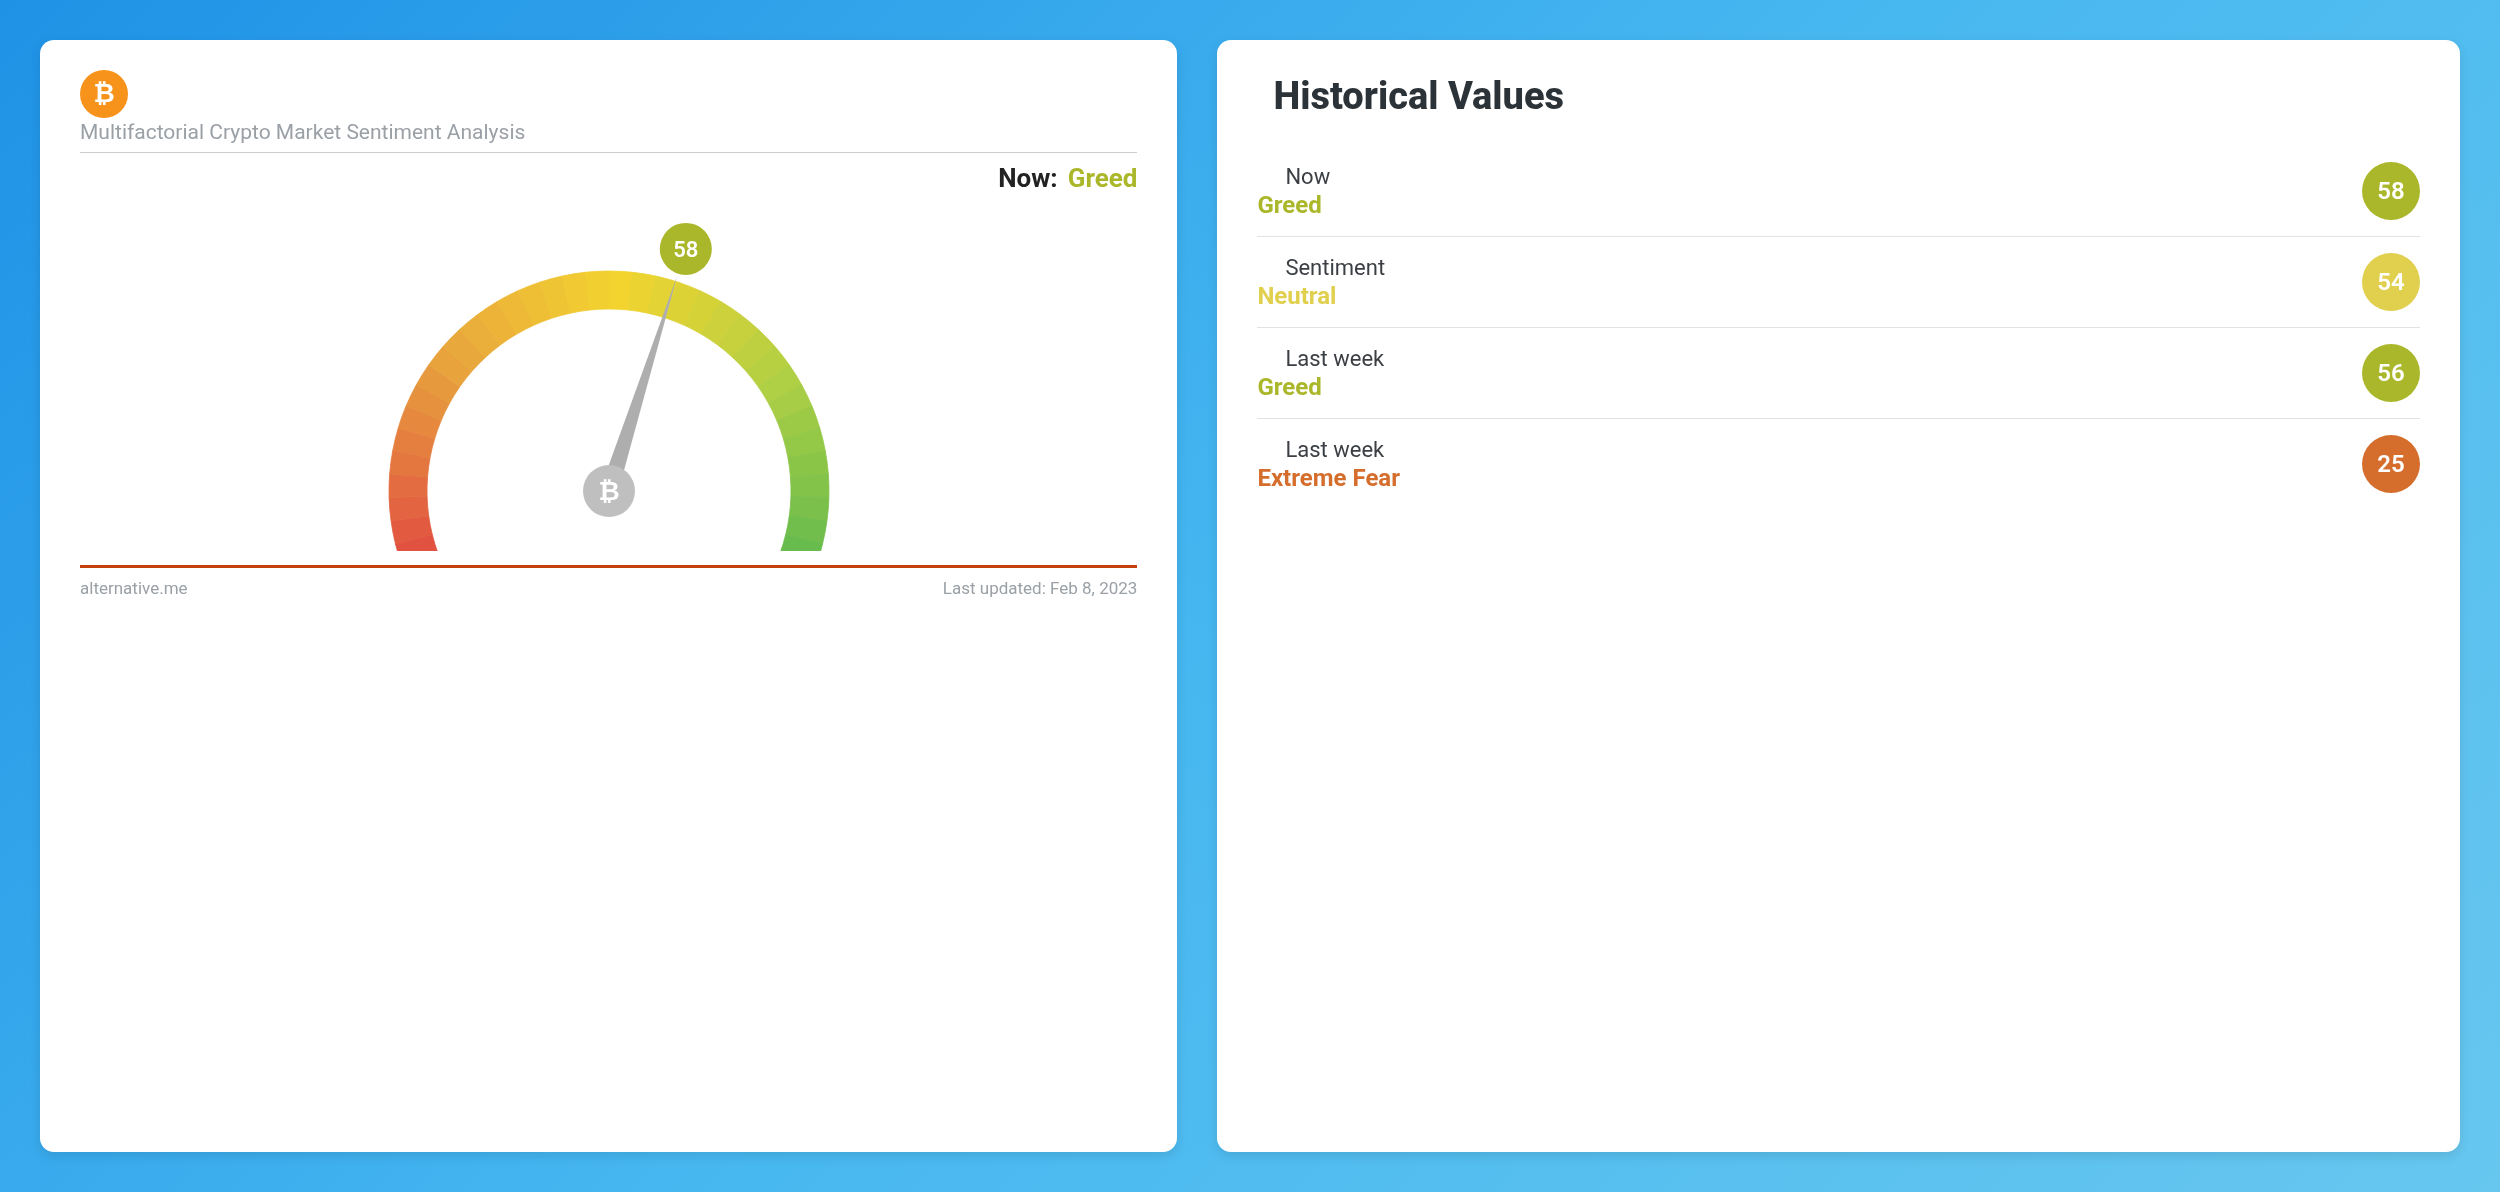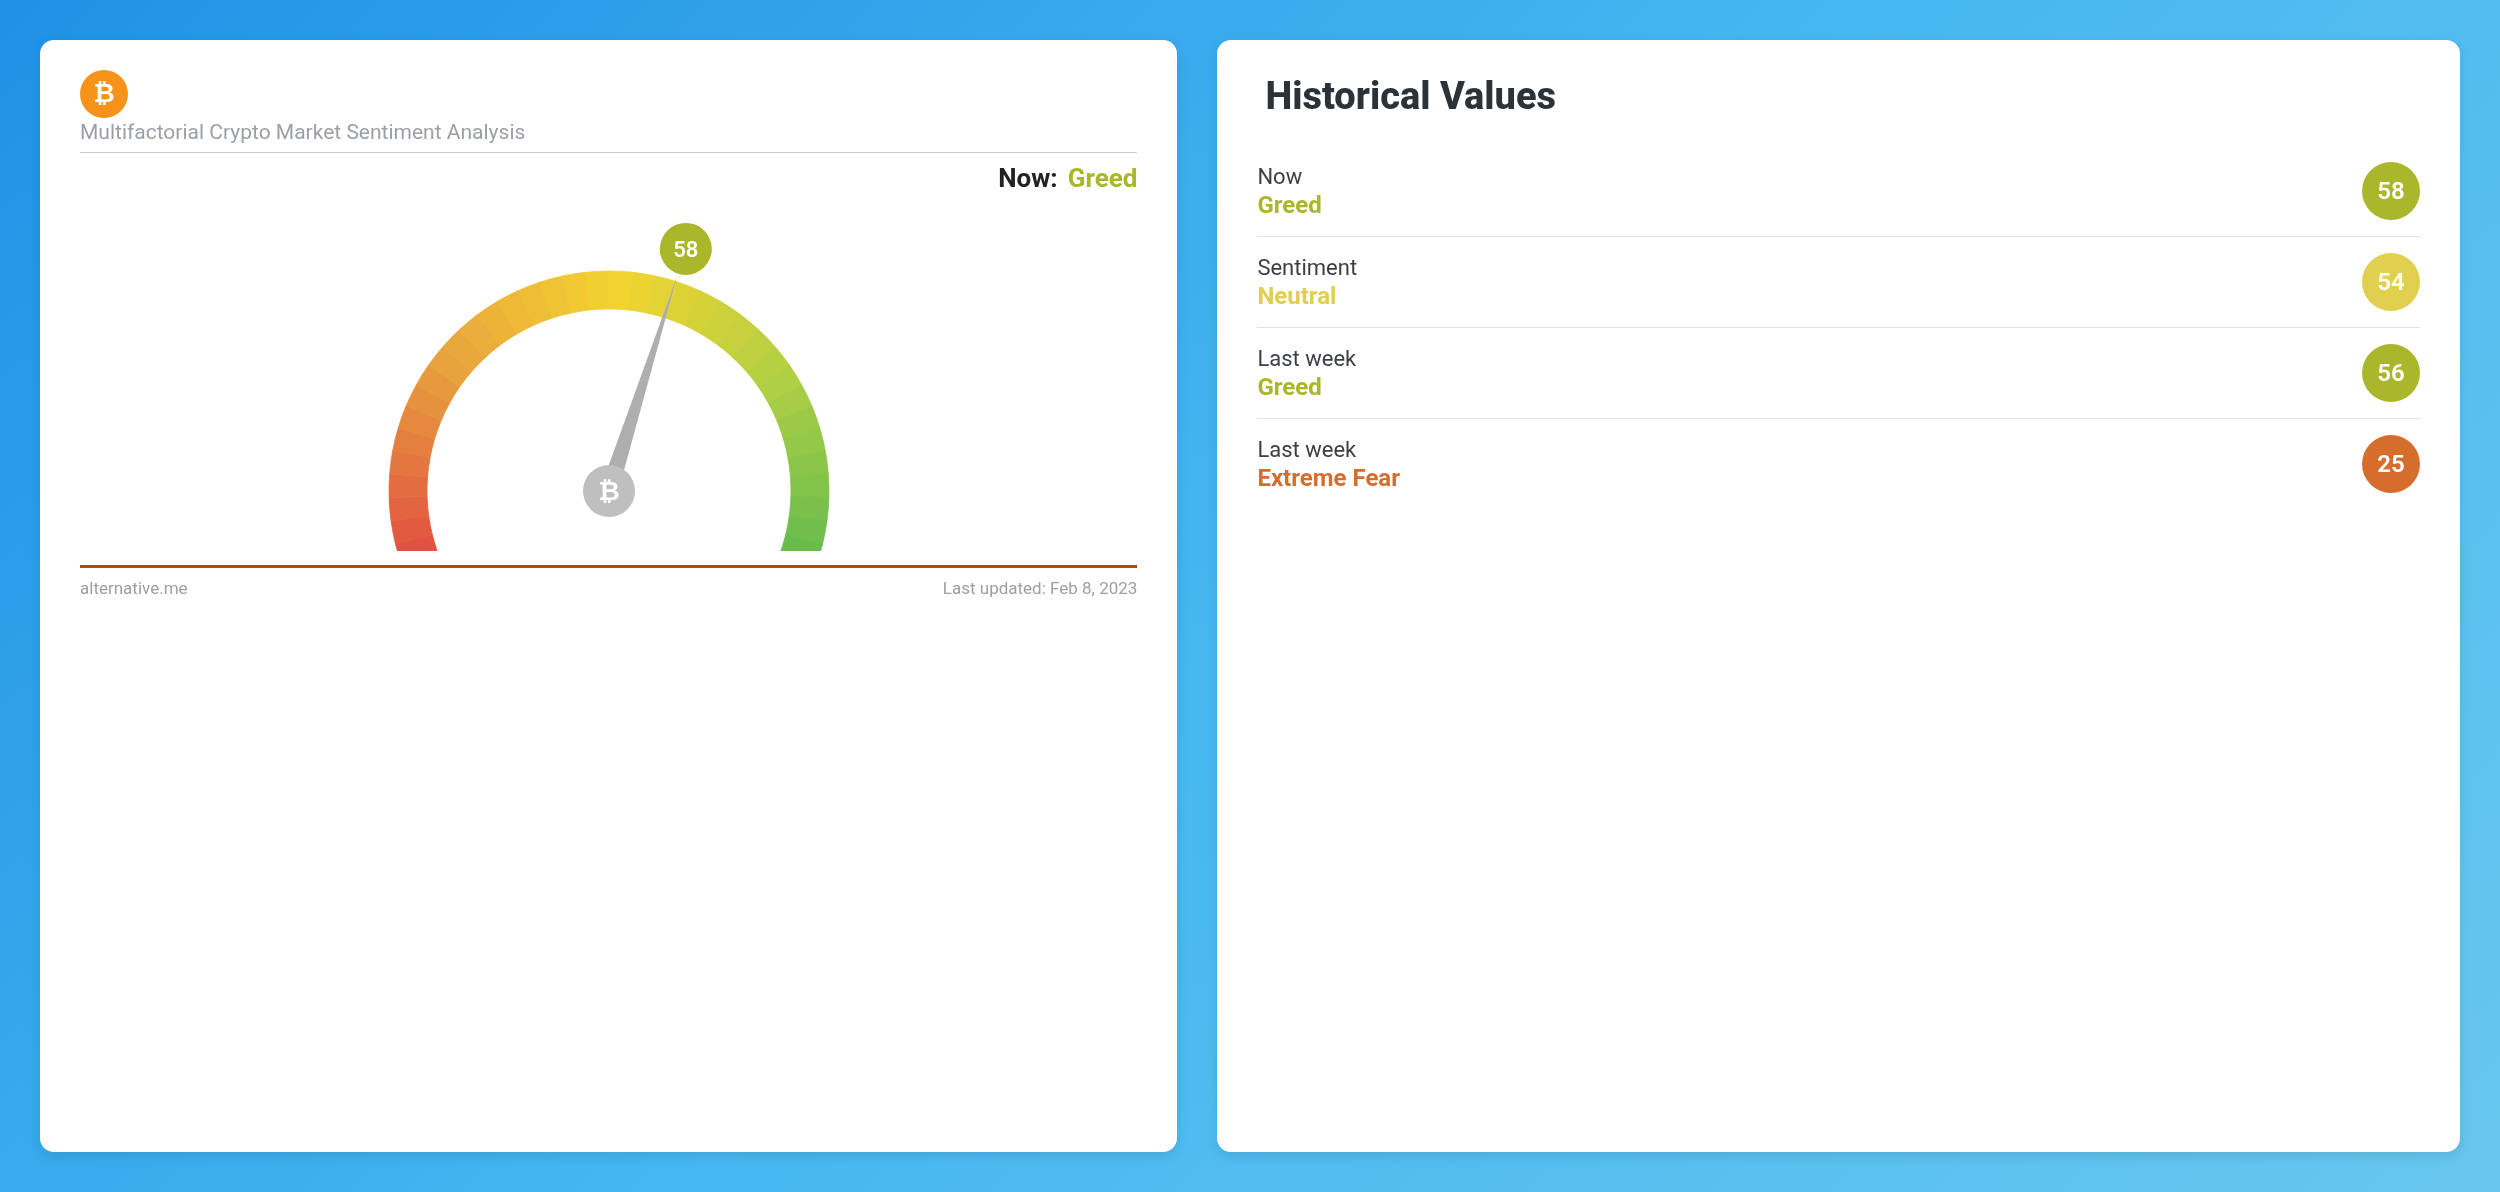--- a/index.html
+++ b/index.html
@@ -27,25 +27,25 @@
   .title-row{display:flex;align-items:center;gap:14px;}
   .btc-icon{width:48px;height:48px;border-radius:50%;background:#F7931A;display:flex;align-items:center;justify-content:center;color:#fff;}
   .title{font-size:40px;font-weight:800;color:#222;letter-spacing:-.5px;}
   .subtitle{color:#9aa0a6;font-size:21px;margin-top:2px;}
   .now-row{display:flex;justify-content:flex-end;gap:10px;font-size:26px;font-weight:700;margin:10px 0 0 0;}
   .now-label{color:#222;margin-left:24px;}
   .now-val{}
   .gauge-wrap{display:flex;justify-content:center;margin-top:-12px;}
   .footer-row{display:flex;justify-content:space-between;border-top:3px solid #c2410c;padding-top:10px;margin-top:14px;color:#9aa0a6;font-size:17px;}
   
-  .hist-title{font-size:38px;font-weight:800;color:#2c3338;margin:4px 0 28px 8px;}
+  .hist-title{font-size:38px;font-weight:800;color:#2c3338;margin:4px 0 28px 16px;}
   .hist-item{display:flex;align-items:center;justify-content:space-between;padding:16px 0;border-bottom:1px solid #e2e2e2;}
   .hist-item:last-child{border-bottom:none;}
   .hist-left{display:flex;flex-direction:column;gap:2px;}
-  .hist-period{font-size:22px;color:#3b3f44;}
+  .hist-period{font-size:22px;color:#3b3f44;margin-left:28px;}
   .hist-class{font-size:24px;font-weight:700;}
   .hist-badge{width:58px;height:58px;border-radius:50%;display:flex;align-items:center;justify-content:center;color:#fff;font-size:24px;font-weight:600;}
 </style>
 </head>
 <body>
 
 <div class="card left">
   <div class="left-header">
     <div class="title-row">
       <div class="btc-icon">

